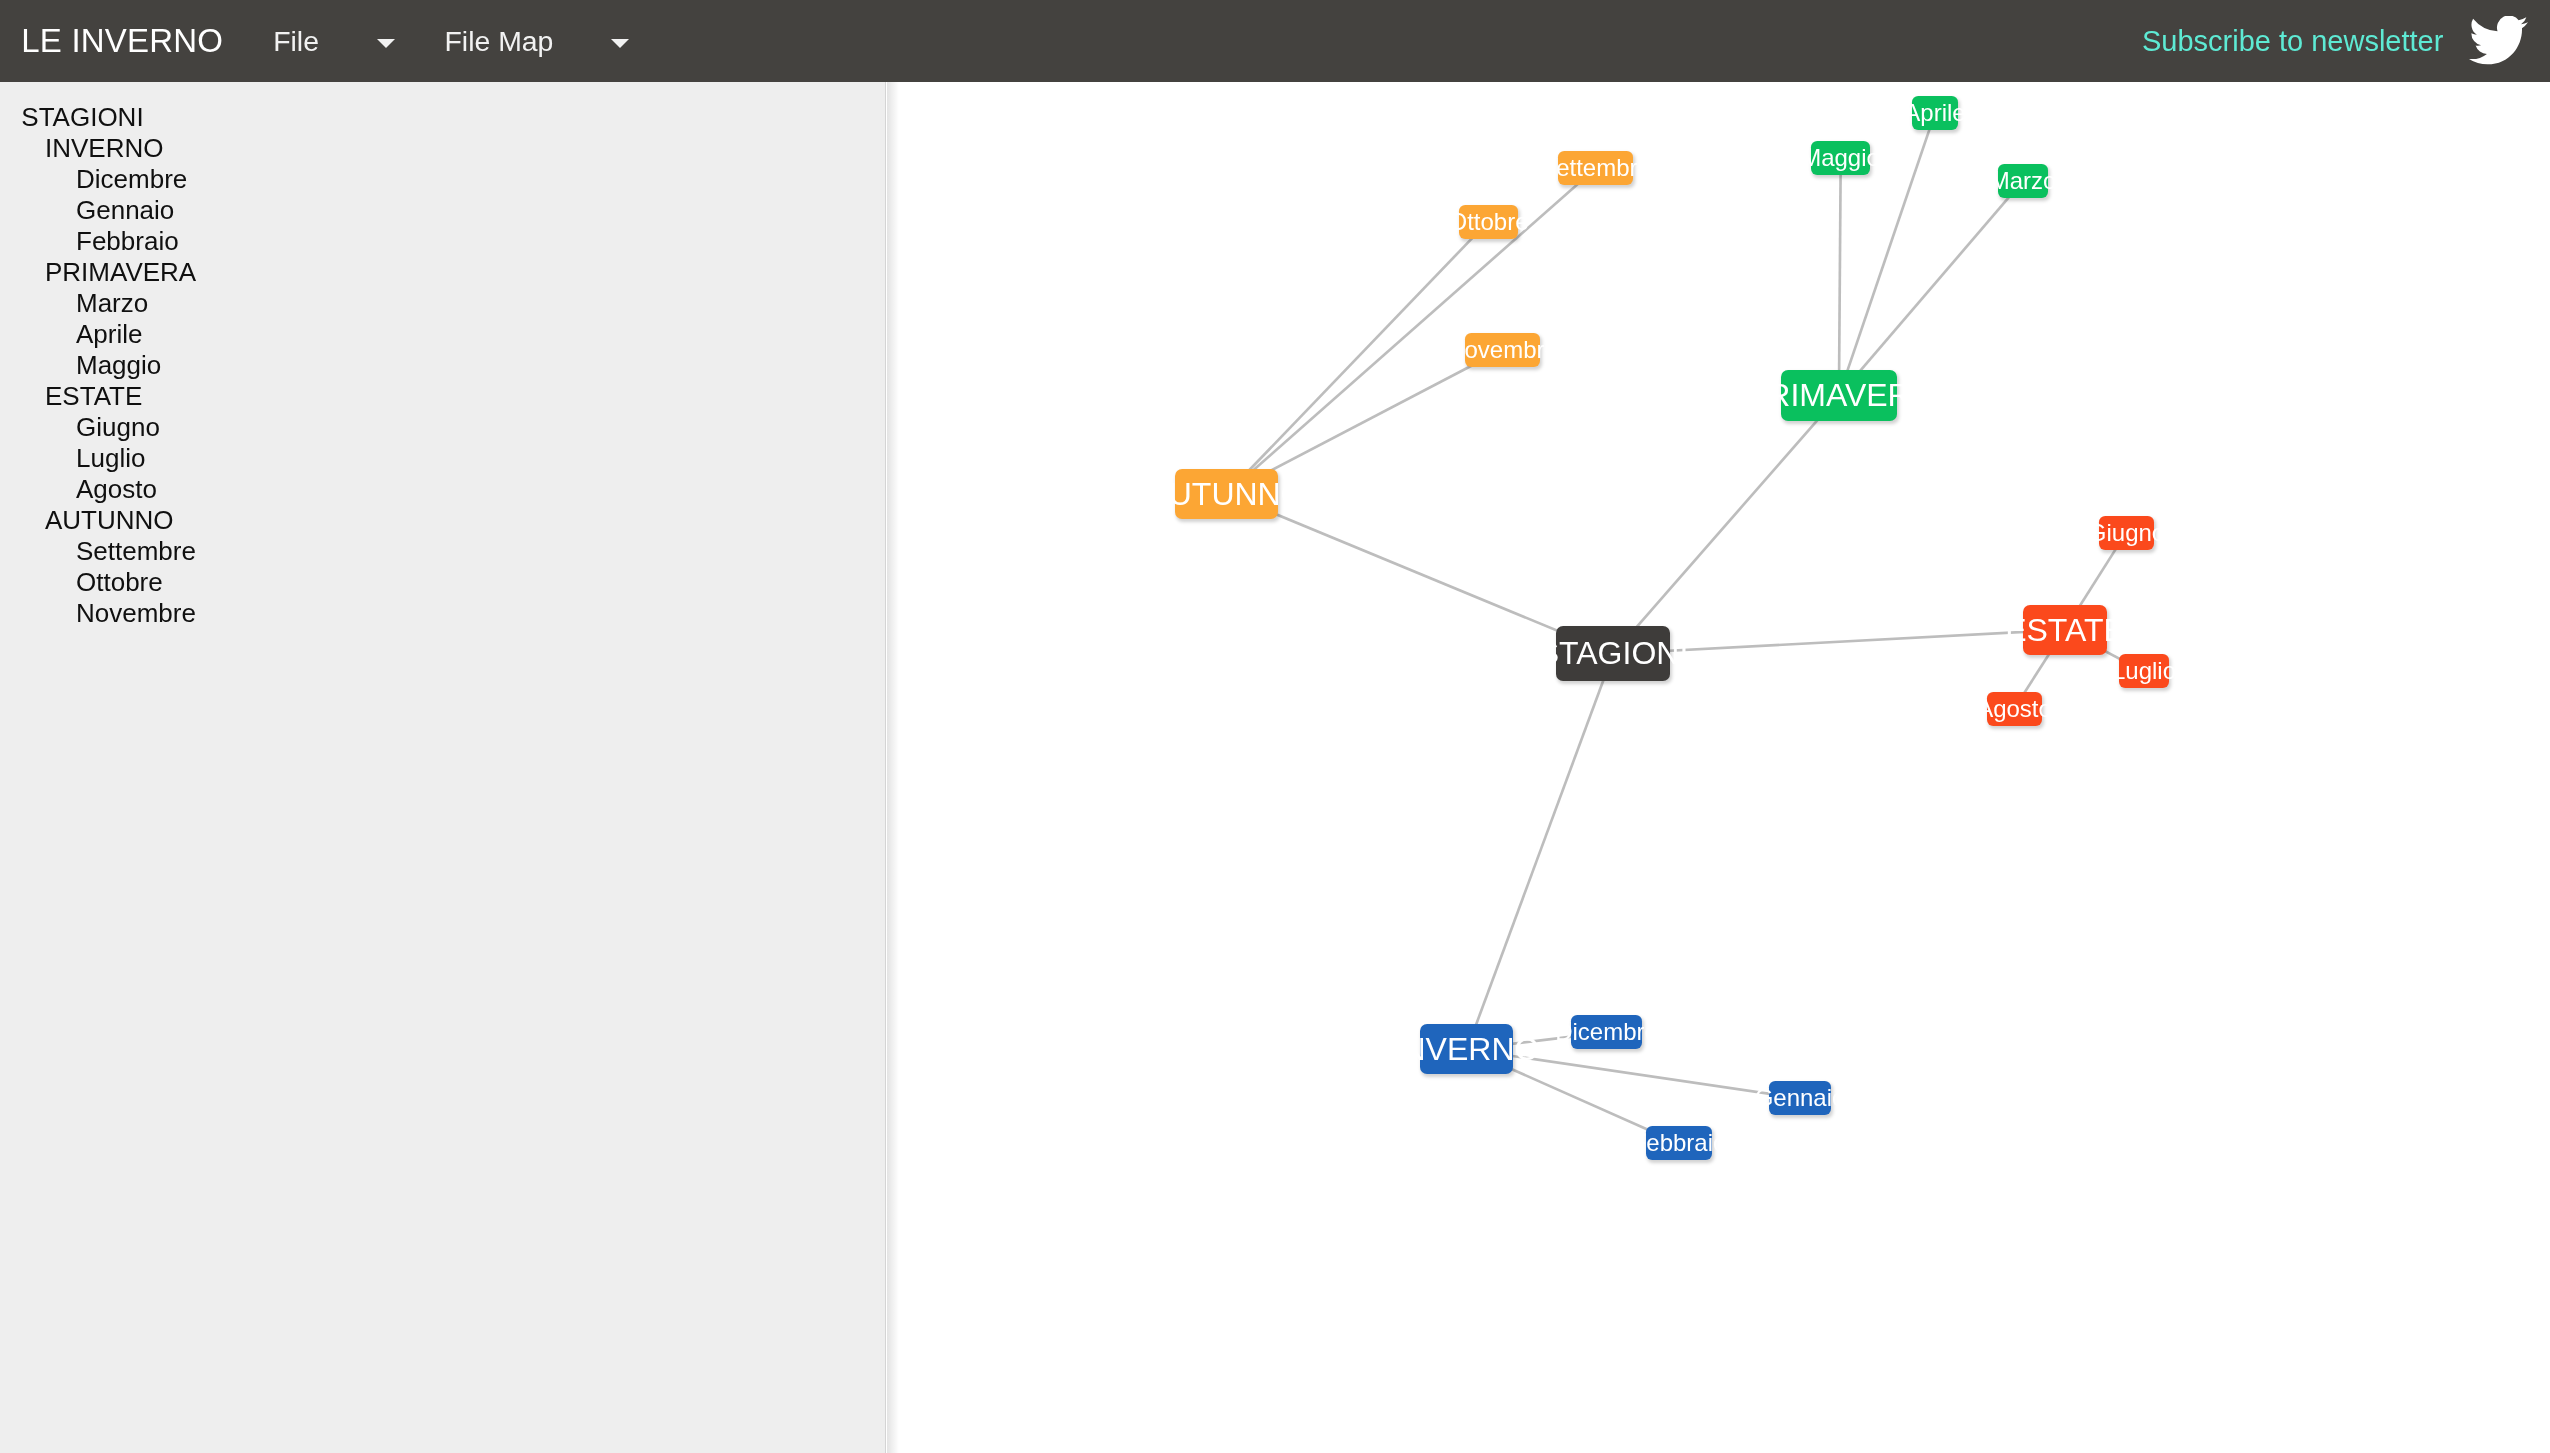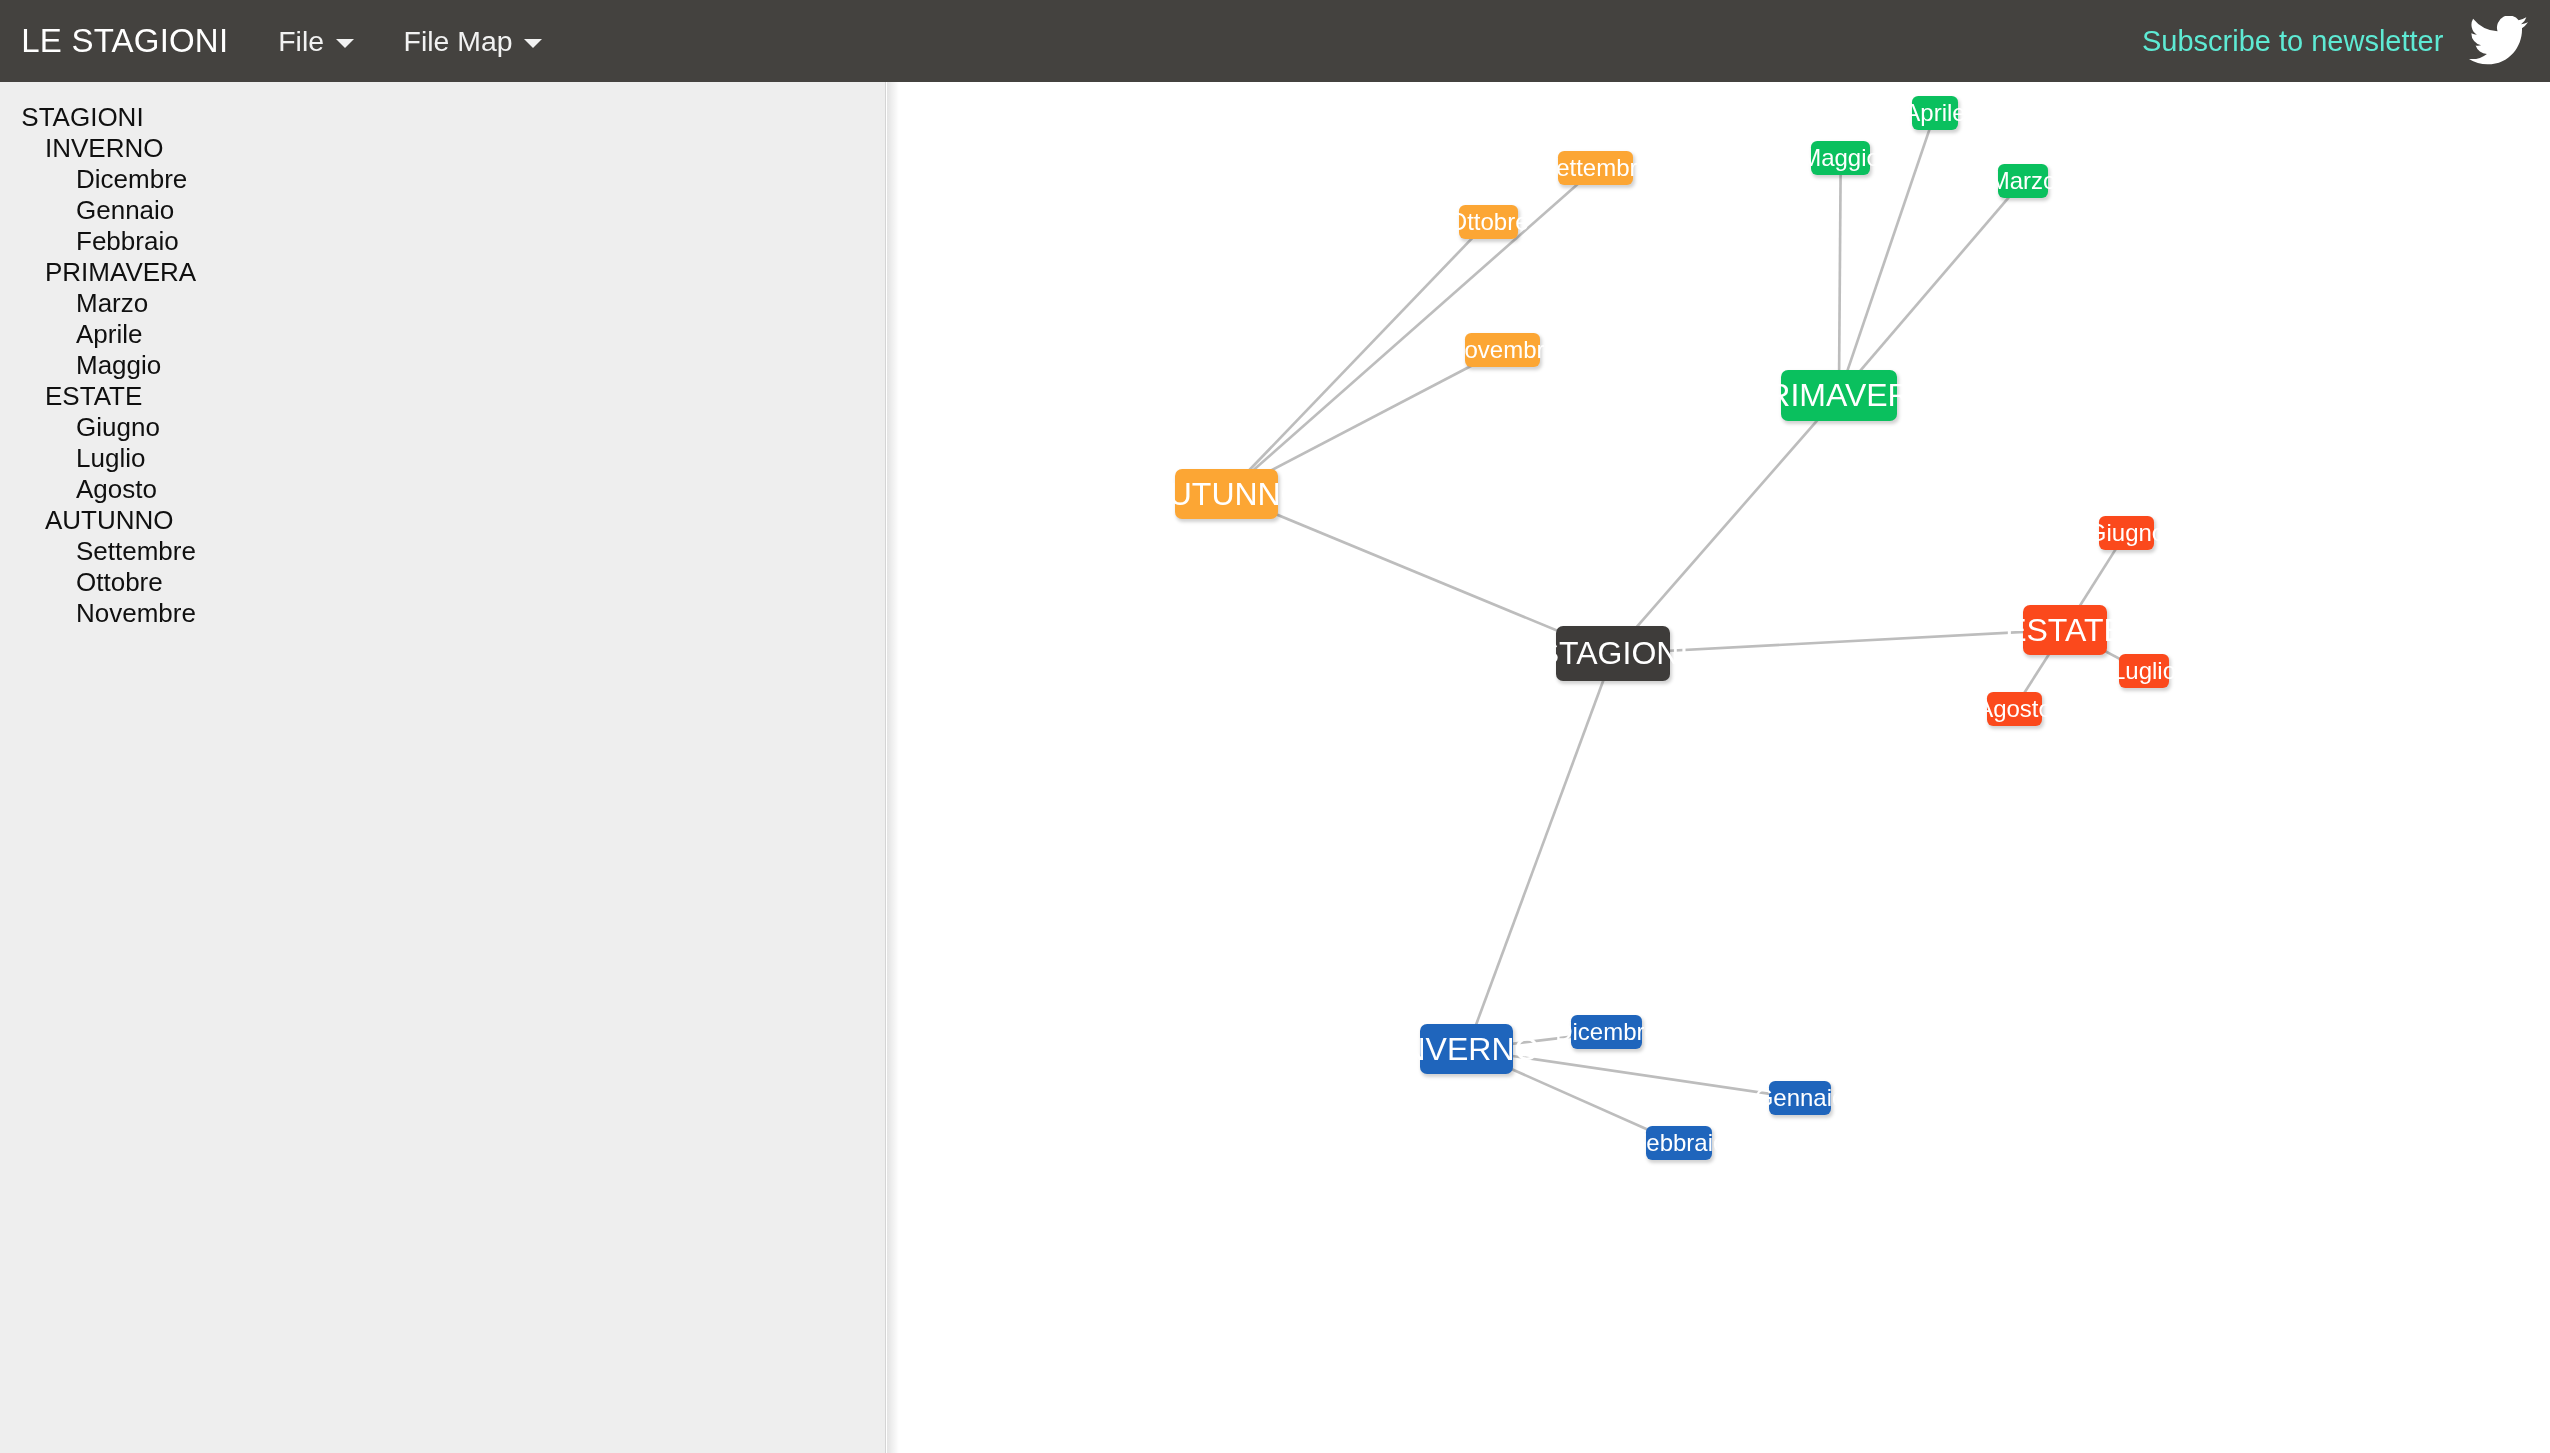--- a/index.html
+++ b/index.html
@@ -35,20 +35,21 @@
   }
 
   .nav-menu {
     color: #f2f2f2;
     font-size: 28.4px;
     margin-left: 50px;
     display: flex;
     align-items: center;
     white-space: nowrap;
     cursor: pointer;
+    gap: 46px;
   }
   .nav-menu:first-of-type { margin-left: 53px; }
 
   .caret {
     display: inline-block;
     width: 0; height: 0;
     border-left: 9px solid transparent;
     border-right: 9px solid transparent;
     border-top: 9.8px solid #f2f2f2;
     margin-left: 11.6px;
@@ -151,21 +152,21 @@
   .node.estate   { background: #fb491c; }
   .node.autunno  { background: #fca634; }
 
   .node.big   { font-size: 32px; border-radius: 7.1px; }
   .node.small { font-size: 24px; border-radius: 6.2px; }
 </style>
 </head>
 <body>
 
 <div id="navbar">
-  <div id="brand">LE STAGIONI</div>
+  <div id="brand">LE INVERNO</div>
 
   <div class="nav-menu">
     <span>File</span>
     <span class="caret"></span>
   </div>
 
   <div class="nav-menu">
     <span>File Map</span>
     <span class="caret"></span>
   </div>

